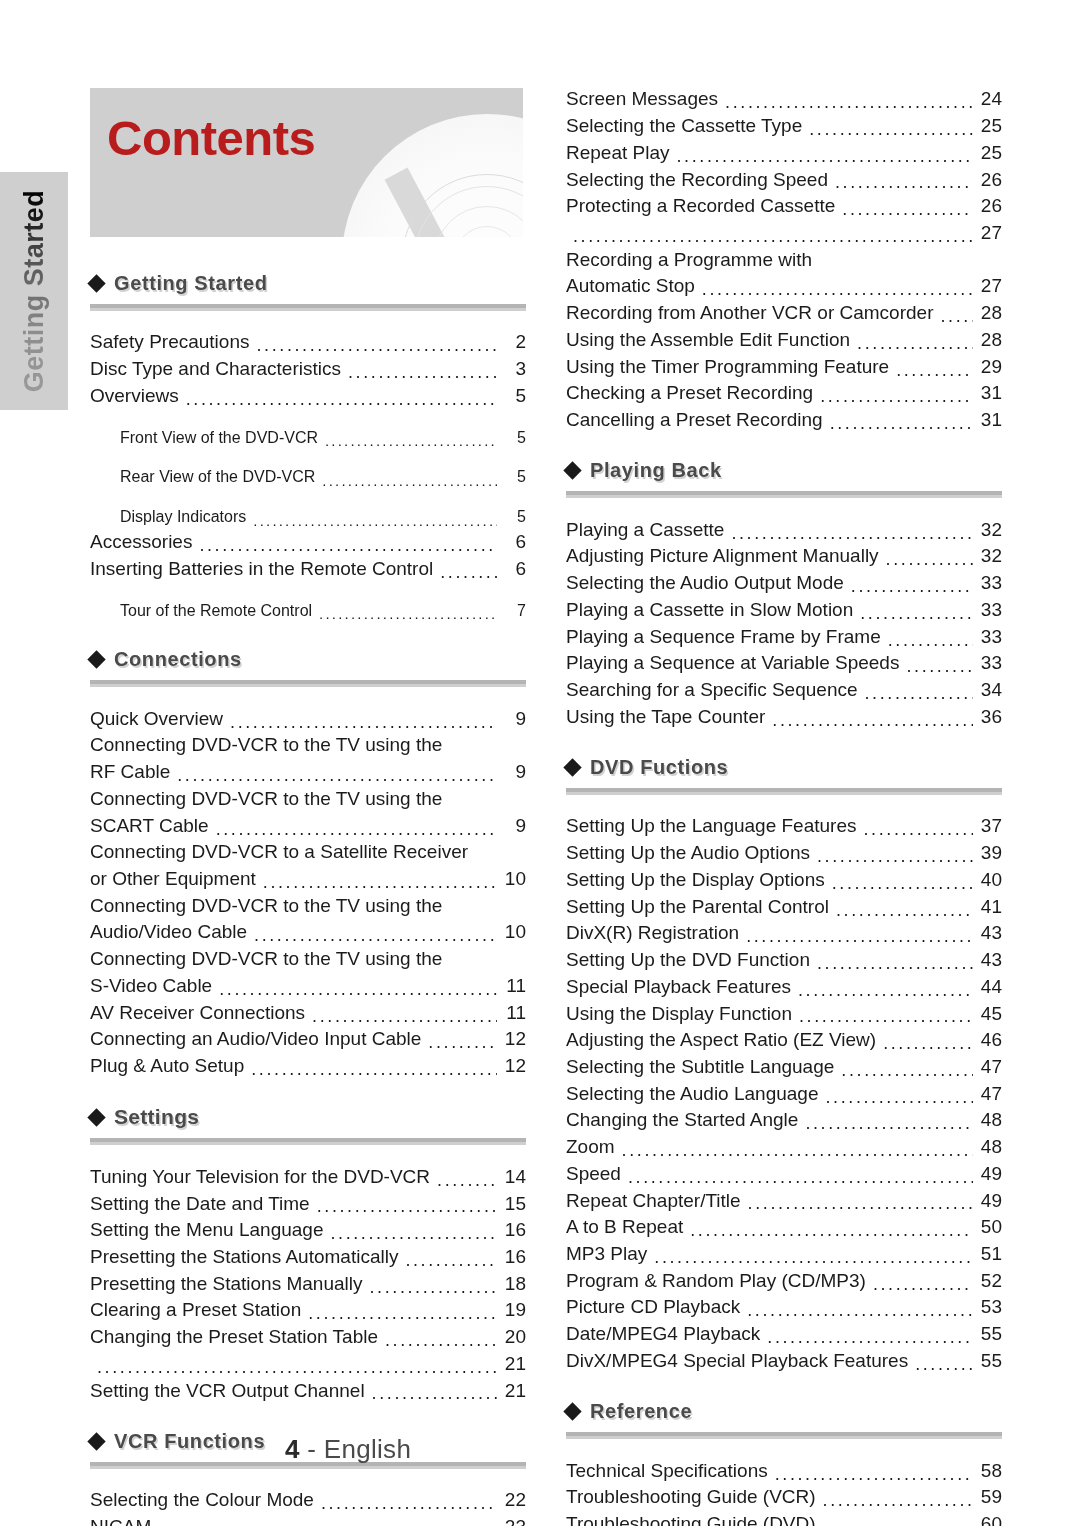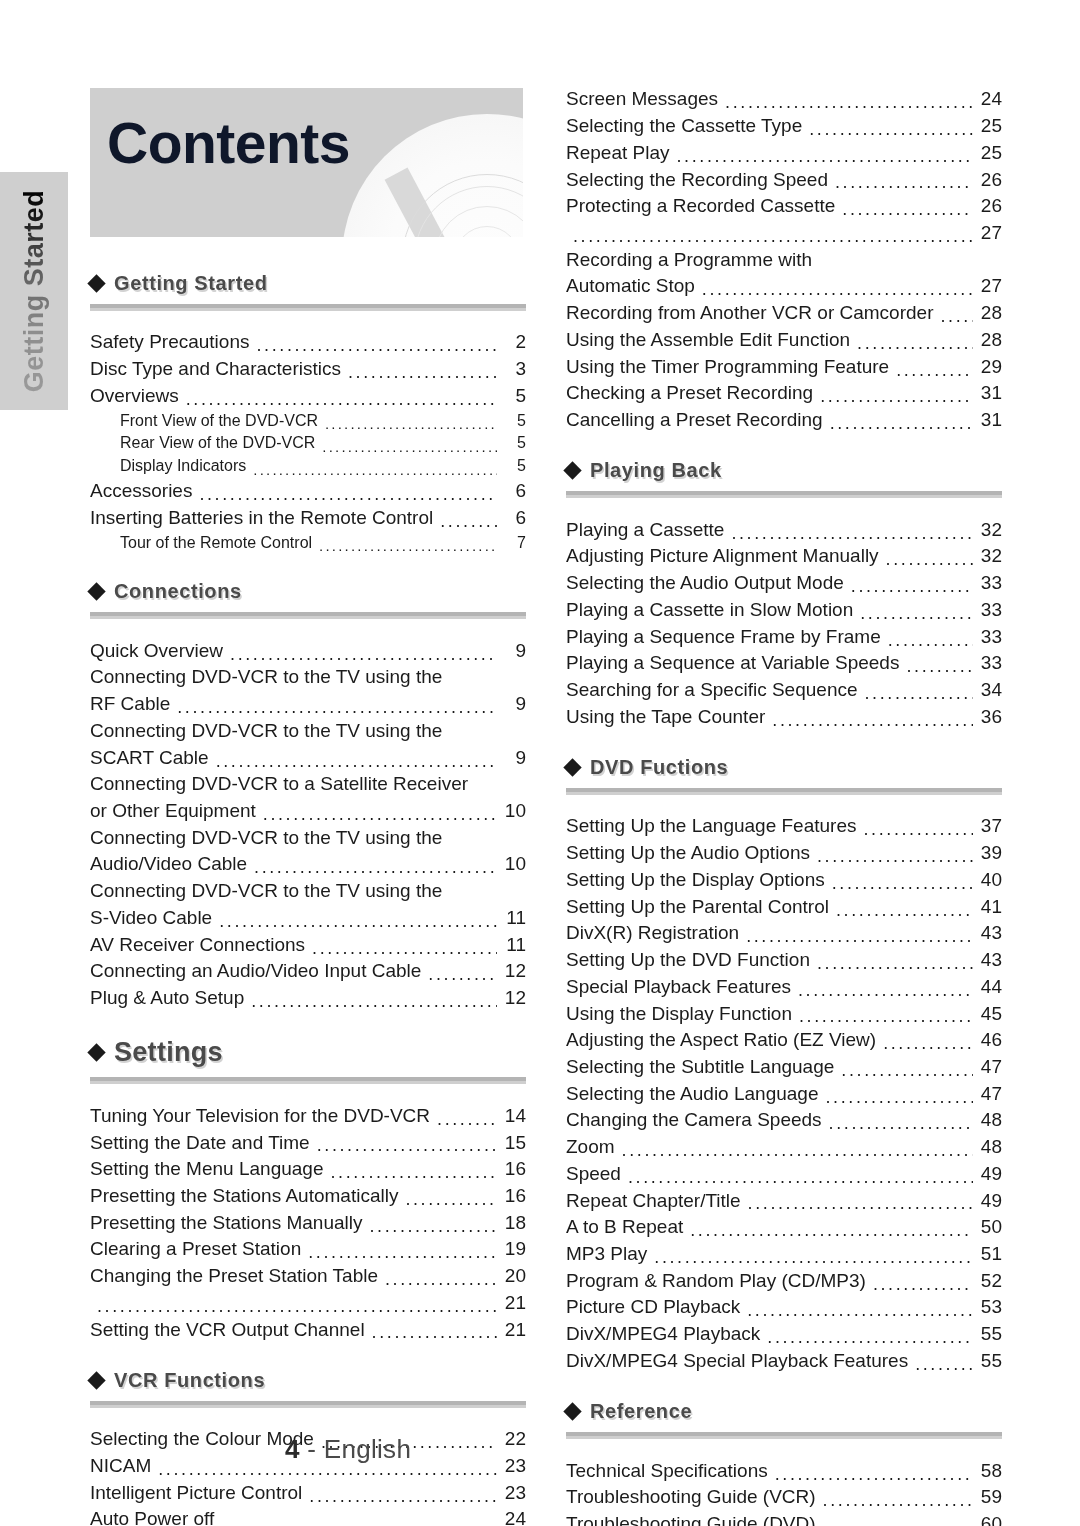--- a/index.html
+++ b/index.html
@@ -50,23 +50,23 @@
     top: 88px;
     width: 433px;
     height: 149px;
     background: #cfcfcf;
     overflow: hidden;
   }
   .banner-title {
     position: absolute;
     left: 17px;
     top: 22px;
-    font-size: 57px;
+    font-size: 49px;
     font-weight: bold;
-    color: #0f172a;
+    color: #b91c1c;
     letter-spacing: -0.5px;
     font-family: "Liberation Sans", sans-serif;
   }
   .disc {
     position: absolute;
     left: 252px;
     top: 26px;
     width: 290px;
     height: 290px;
     border-radius: 50%;
@@ -115,41 +115,42 @@
     transform: rotate(45deg);
     flex: 0 0 auto;
   }
   .sec-title {
     font-size: 20px;
     font-weight: bold;
     color: #4a4a4a;
     letter-spacing: 0.6px;
     text-shadow: 1.5px 1.5px 0 #d2d2d2;
   }
-  .sec-title.big { font-size: 27px; letter-spacing: 0.3px; }
+  .sec-title.big { font-size: 21px; letter-spacing: 0.3px; }
   .rule {
     height: 7px;
     background: linear-gradient(to bottom, #b4b4b4 0%, #b4b4b4 55%, #cfcfcf 56%, #cfcfcf 100%);
     margin-bottom: 18px;
   }
 
   
   .toc { list-style: none; }
   .toc li {
     display: flex;
     align-items: flex-end;
     font-size: 19px;
     color: #1b1b1b;
     line-height: 1.26;
     padding: 1.4px 0;
     white-space: nowrap;
   }
   .toc li.sub {
     font-size: 16px;
     padding-left: 30px;
+    margin-top: 17px;
   }
   .toc li.cont {  }
   .entry-label { flex: 0 0 auto; }
   .leader {
     flex: 1 1 auto;
     overflow: hidden;
     white-space: nowrap;
     color: #1b1b1b;
     letter-spacing: 2.6px;
     margin: 0 5px 0 7px;
@@ -568,21 +569,21 @@
           <span class="entry-label">Selecting the Subtitle Language</span>
           <span class="leader">..........................................................................................</span>
           <span class="entry-page">47</span>
         </li>
         <li class="toc-entry">
           <span class="entry-label">Selecting the Audio Language</span>
           <span class="leader">..........................................................................................</span>
           <span class="entry-page">47</span>
         </li>
         <li class="toc-entry">
-          <span class="entry-label">Changing the Camera Speeds</span>
+          <span class="entry-label">Changing the Started Angle</span>
           <span class="leader">..........................................................................................</span>
           <span class="entry-page">48</span>
         </li>
         <li class="toc-entry">
           <span class="entry-label">Zoom</span>
           <span class="leader">..........................................................................................</span>
           <span class="entry-page">48</span>
         </li>
         <li class="toc-entry">
           <span class="entry-label">Speed</span>
@@ -608,21 +609,21 @@
           <span class="entry-label">Program &amp; Random Play (CD/MP3)</span>
           <span class="leader">..........................................................................................</span>
           <span class="entry-page">52</span>
         </li>
         <li class="toc-entry">
           <span class="entry-label">Picture CD Playback</span>
           <span class="leader">..........................................................................................</span>
           <span class="entry-page">53</span>
         </li>
         <li class="toc-entry">
-          <span class="entry-label">DivX/MPEG4 Playback</span>
+          <span class="entry-label">Date/MPEG4 Playback</span>
           <span class="leader">..........................................................................................</span>
           <span class="entry-page">55</span>
         </li>
         <li class="toc-entry">
           <span class="entry-label">DivX/MPEG4 Special Playback Features</span>
           <span class="leader">..........................................................................................</span>
           <span class="entry-page">55</span>
         </li>
       </ul>
       <div class="spacer-26"></div>

